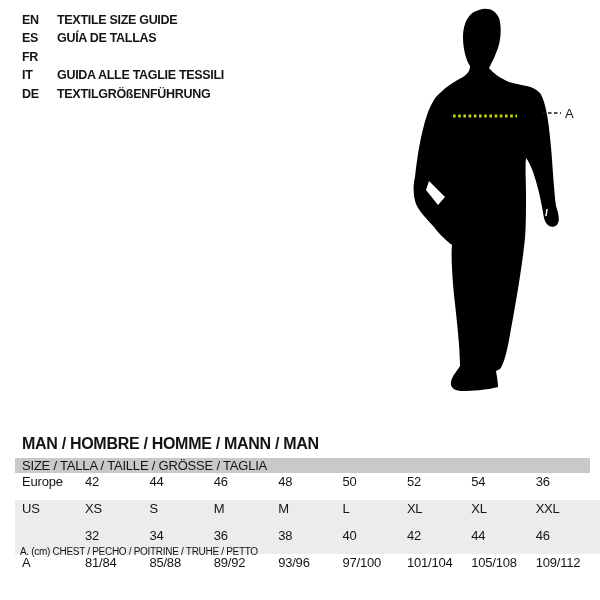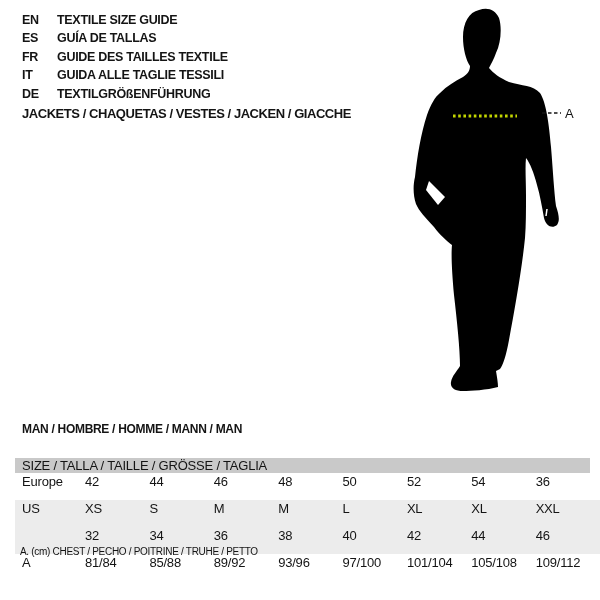--- a/index.html
+++ b/index.html
@@ -17,21 +17,21 @@
   .lang-code { width:35px; flex:0 0 35px; }
 
   
   .categories { left:22px; top:104px; font-weight:bold; font-size:13px;
     line-height:19px; letter-spacing:-0.45px; white-space:nowrap; }
 
   
   .figure { left:395px; top:5px; }
 
   
-  .man-heading { left:22px; top:422px; font-weight:bold; font-size:12px;
+  .man-heading { left:22px; top:435px; font-weight:bold; font-size:16px;
     letter-spacing:-0.3px; white-space:nowrap; }
 
   
   .size-table { left:15px; top:458px; width:585px; font-size:13px; letter-spacing:-0.2px; }
   .t-header { background:var(--header-bg,#c9c9c9); width:568px; height:15px;
     line-height:15px; padding-left:7px; white-space:nowrap; }
   .t-row { display:flex; height:27px; line-height:17px; }
   .t-row.stripe { background:var(--stripe-bg,#ececec); }
   .t-label { flex:0 0 63px; padding-left:7px; }
   .t-cell { flex:1 1 0; text-align:left; }
@@ -47,34 +47,32 @@
   <div class="lang-row">
     <span class="lang-code">EN</span>
     <span class="lang-title">TEXTILE SIZE GUIDE</span>
   </div>
   <div class="lang-row">
     <span class="lang-code">ES</span>
     <span class="lang-title">GUÍA DE TALLAS</span>
   </div>
   <div class="lang-row">
     <span class="lang-code">FR</span>
-    <span class="lang-title">GUIDE DES TAILLES TEXTILE</span>
   </div>
   <div class="lang-row">
     <span class="lang-code">IT</span>
     <span class="lang-title">GUIDA ALLE TAGLIE TESSILI</span>
   </div>
   <div class="lang-row">
     <span class="lang-code">DE</span>
     <span class="lang-title">TEXTILGRÖßENFÜHRUNG</span>
   </div>
 </div>
 
 <div class="abs categories">
-  <div>JACKETS / CHAQUETAS / VESTES / JACKEN / GIACCHE</div>
 </div>
 
 <svg class="abs figure" width="200" height="390" viewBox="0 0 200 390" xmlns="http://www.w3.org/2000/svg">
   <path fill="#000000" d="
     M84,5
     C92,2 100,4 104,13
     C107,22 106,38 101,48
     C99,54 96,59 94,63
     C98,68 105,73 114,77
     C127,81 138,80 145,88

